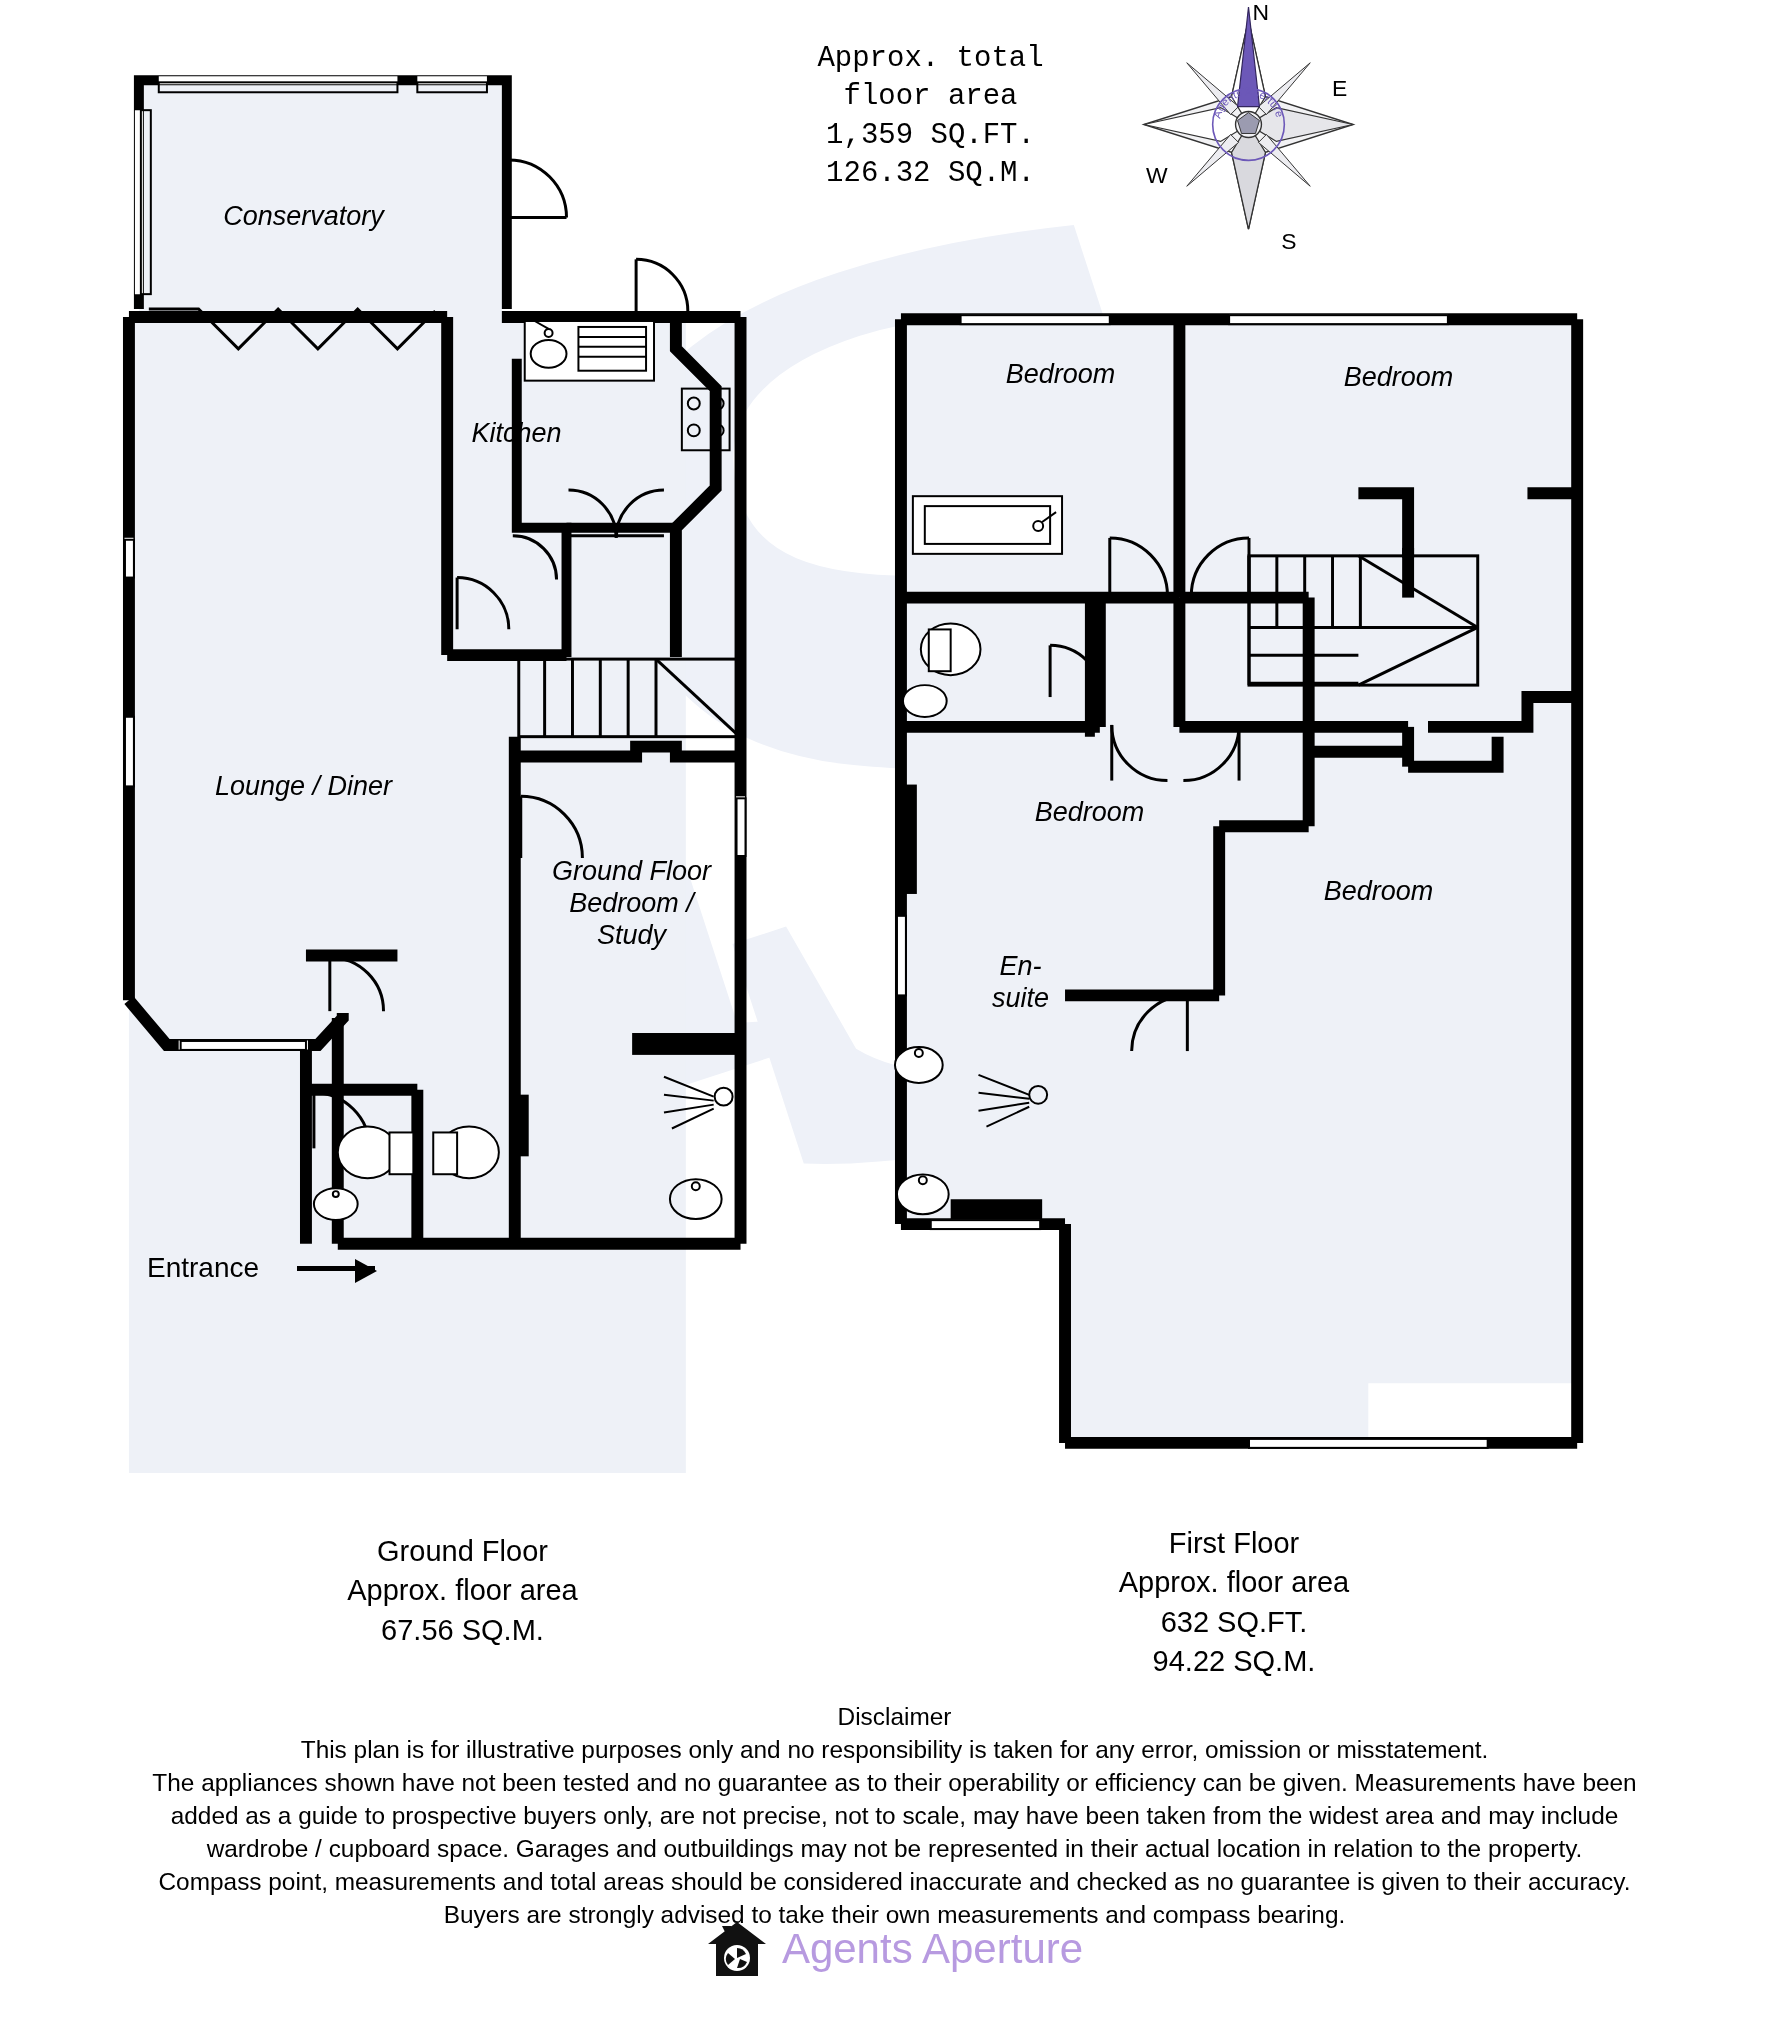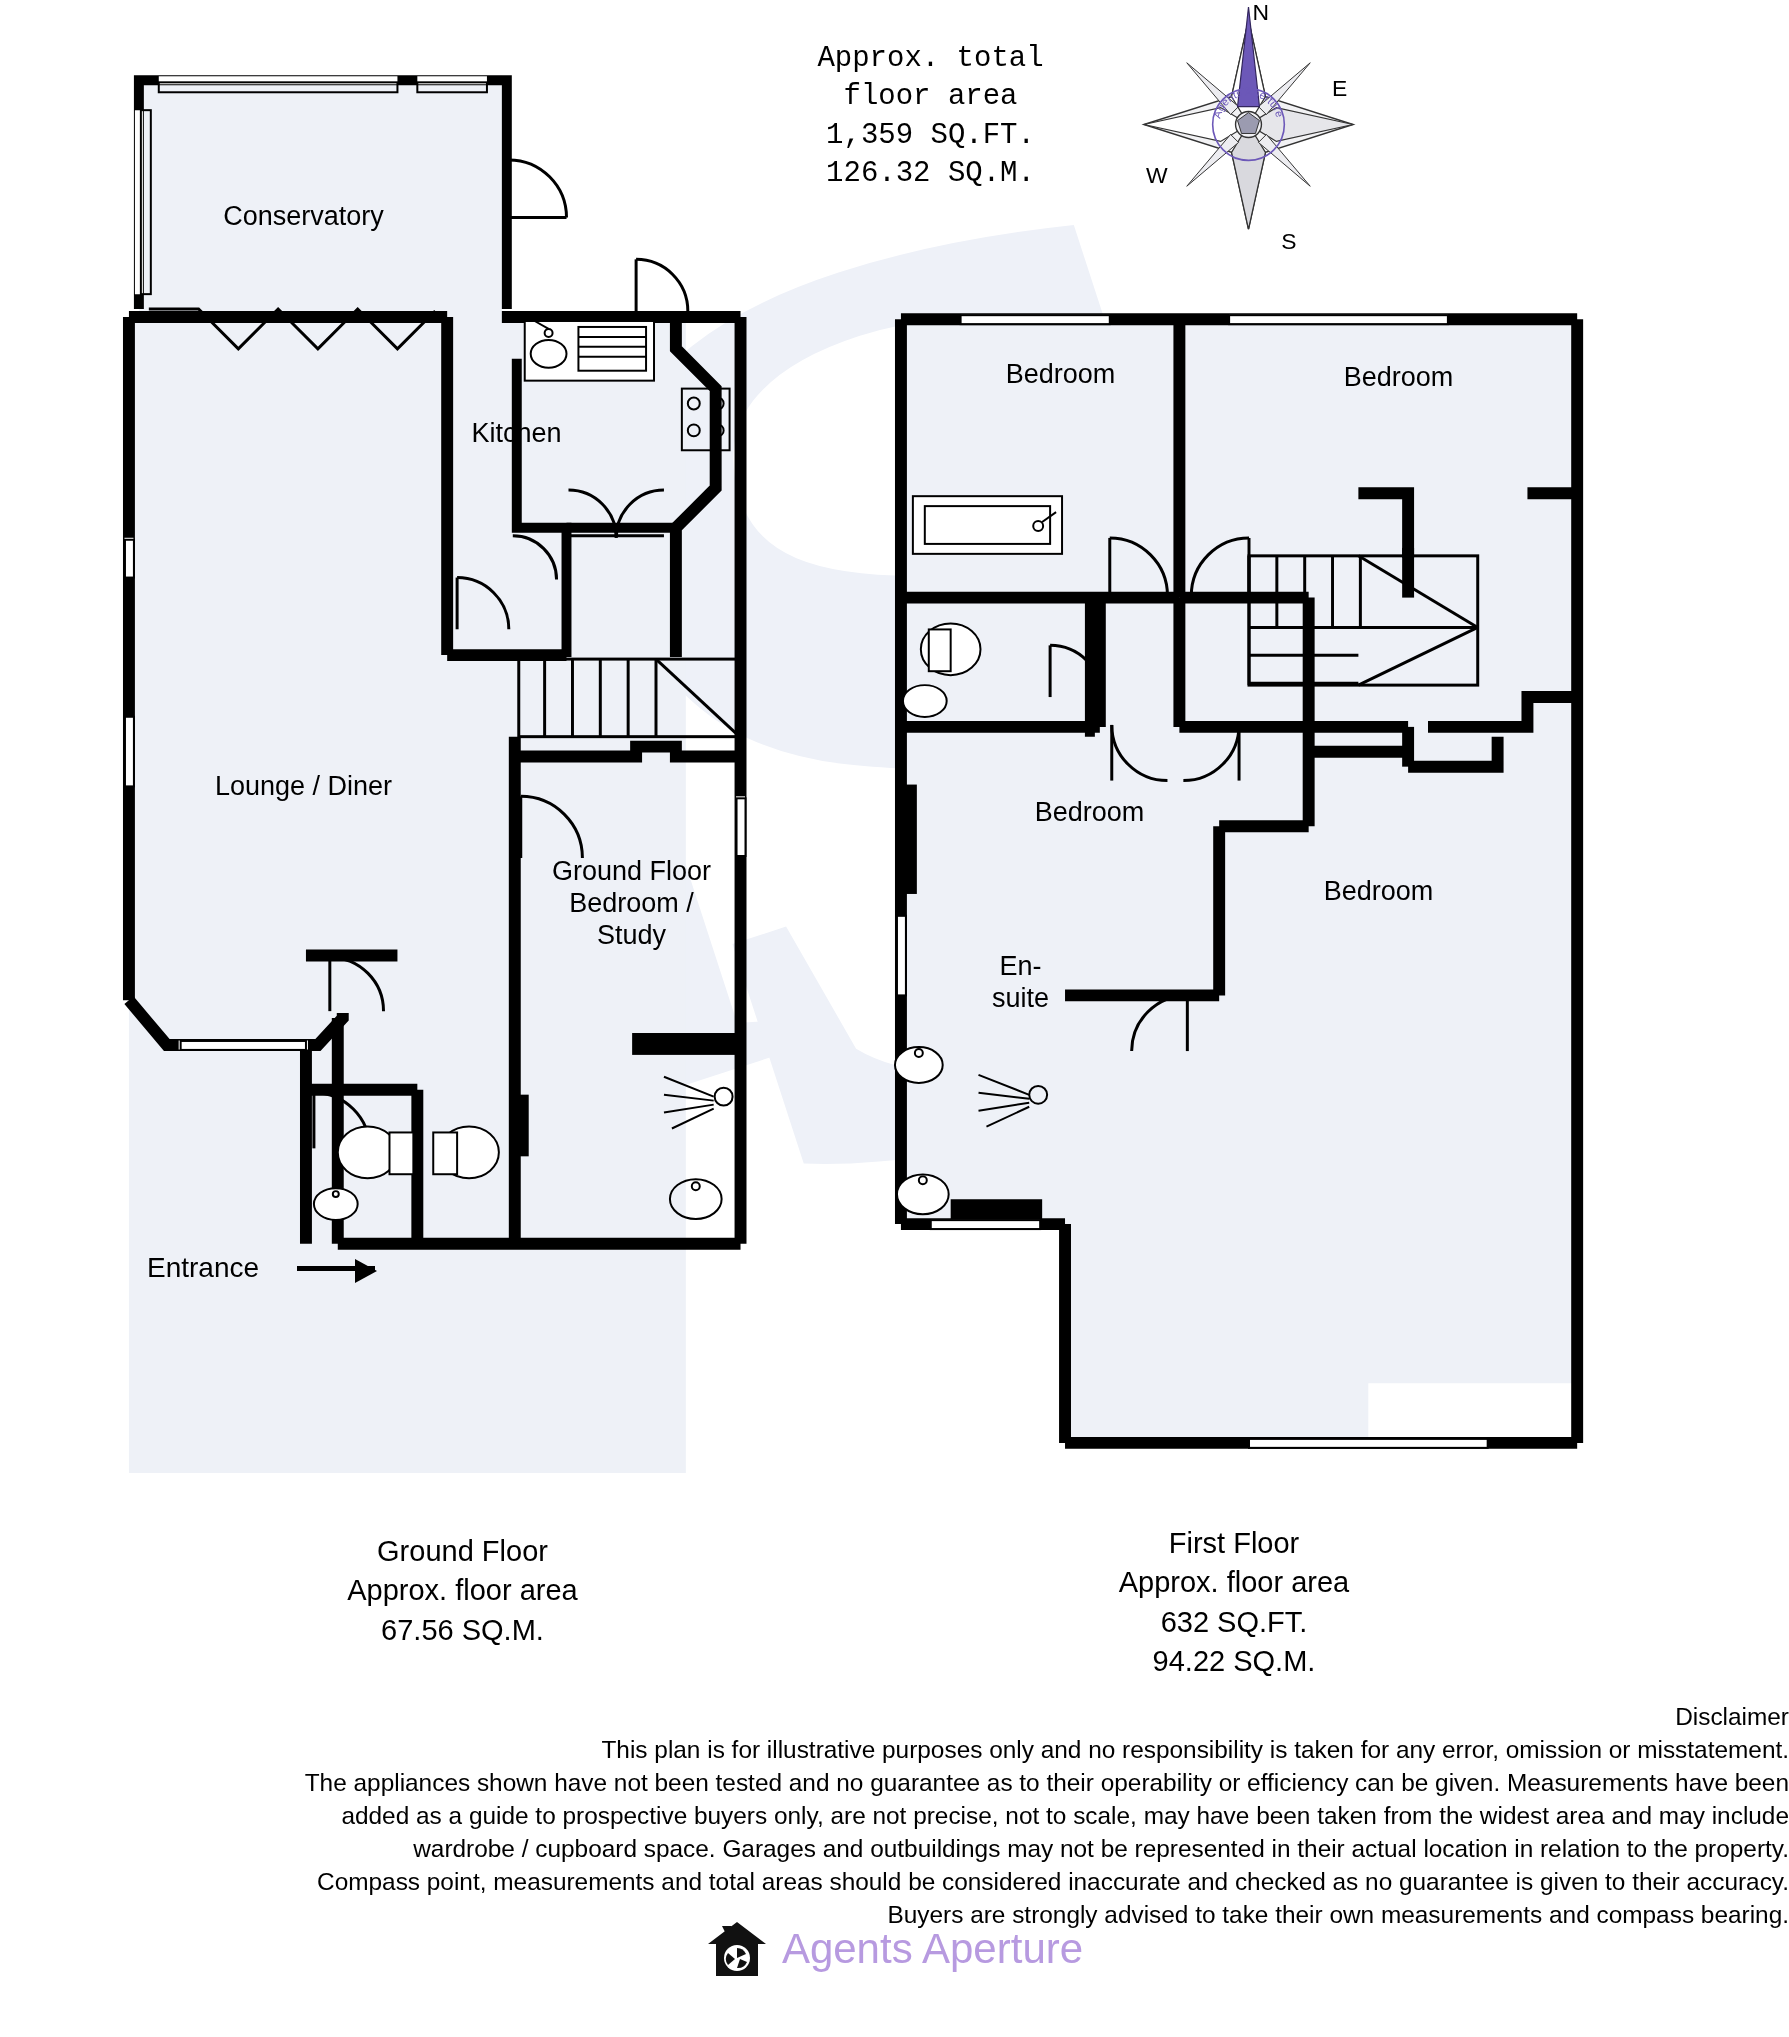--- a/index.html
+++ b/index.html
@@ -30,21 +30,21 @@
   .wm-letter {
     position: absolute;
     font-family: "Liberation Serif", serif;
     font-weight: bold;
     color: #eef1f8;
     line-height: 1;
     user-select: none;
   }
 
   
-  .plan { position: absolute; }
+  .plan { position: absolute; font-style: italic; }
   .label {
     position: absolute;
     font-size: 27px;
     color: #000000;
     white-space: nowrap;
     text-align: center;
   }
   .label.multi { white-space: normal; line-height: 1.18; }
 
   
@@ -71,21 +71,21 @@
     line-height: 1.36;
     color: #000;
   }
 
   
   .disclaimer {
     position: absolute;
     left: 0;
     top: 1701px;
     width: 1789px;
-    text-align: right;
+    text-align: center;
     font-size: 24.4px;
     line-height: 1.35;
     color: #000;
   }
   .disclaimer .d-title { display: block; }
 
   
   .footer {
     position: absolute;
     left: 0;

